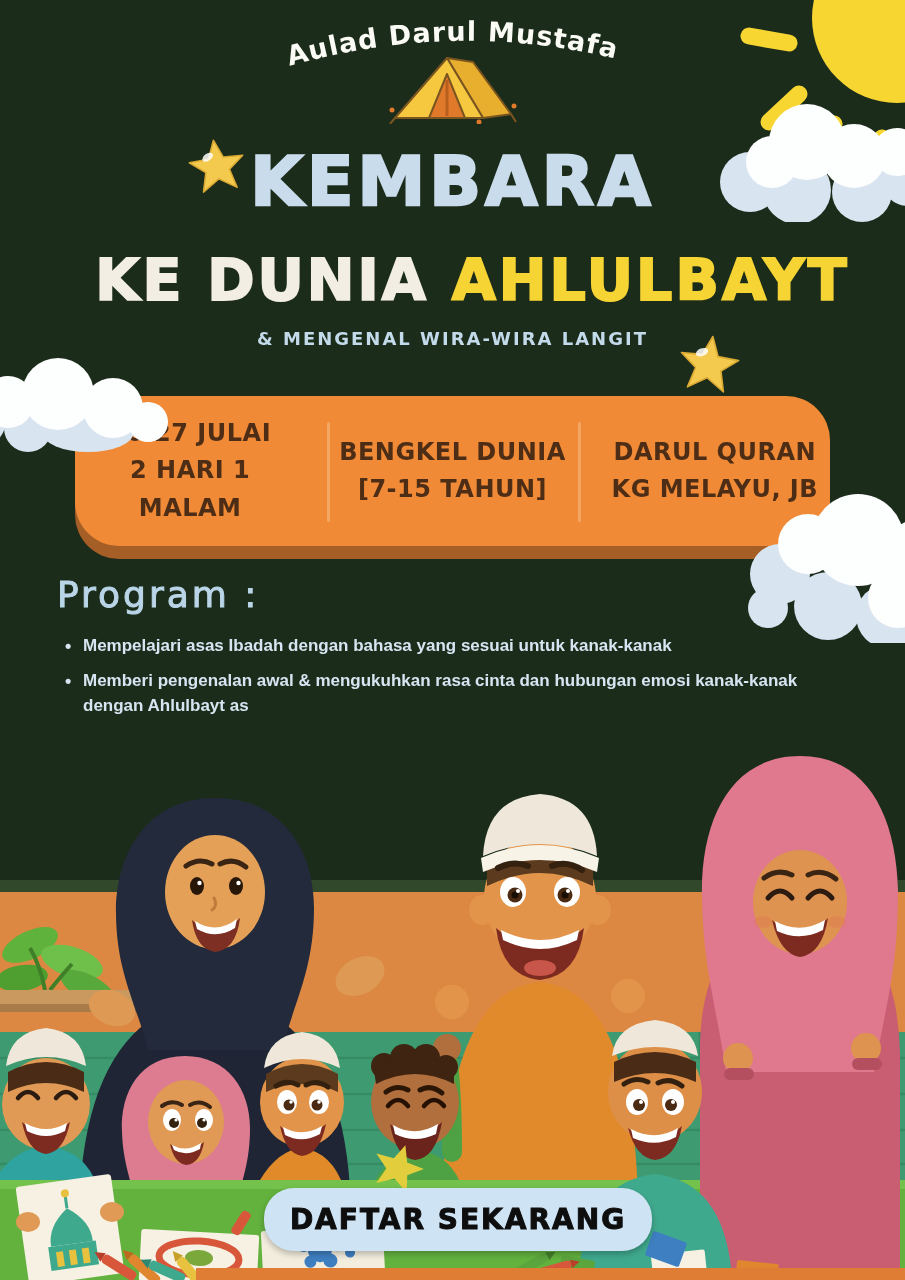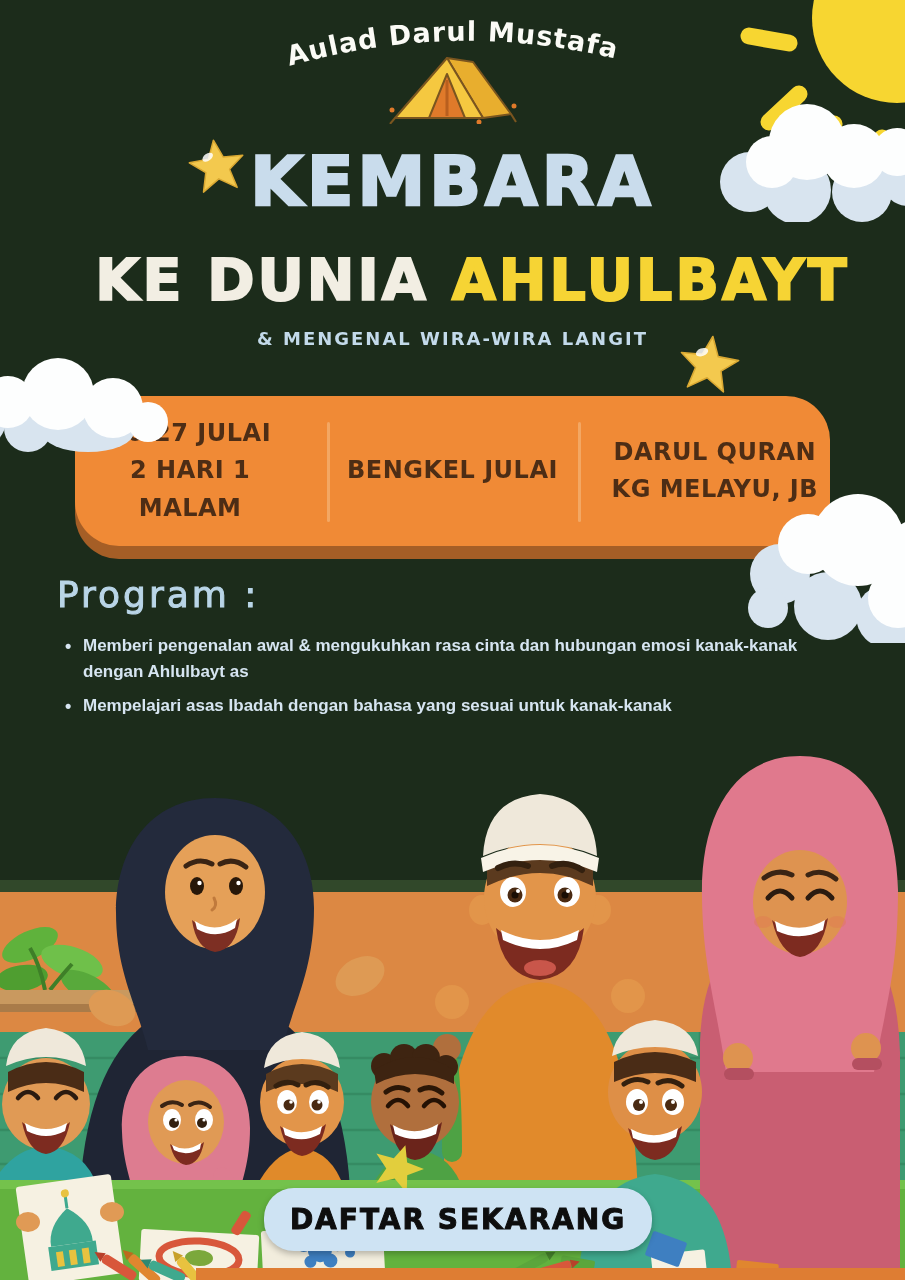--- a/index.html
+++ b/index.html
@@ -140,21 +140,22 @@
   <div class="abs title2"><span class="cream">KE DUNIA </span><span class="yellow">AHLULBAYT</span></div>
   <div class="abs subtitle">&amp; MENGENAL WIRA-WIRA LANGIT</div>
 
   <div class="abs info-box">
     <div class="info-col">
       <div>26-27 JULAI</div>
       <div>2 HARI 1 MALAM</div>
     </div>
     <div class="info-divider d1"></div>
     <div class="info-col">
-      <div>BENGKEL JULAI</div>
+      <div>BENGKEL DUNIA</div>
+      <div>[7-15 TAHUN]</div>
     </div>
     <div class="info-divider d2"></div>
     <div class="info-col">
       <div>DARUL QURAN</div>
       <div>KG MELAYU, JB</div>
     </div>
   </div>
 
   <svg class="abs cloud-left" width="245" height="100" viewBox="0 0 245 100">
     <g fill="#D8E4EF">
@@ -180,22 +181,22 @@
       <circle cx="120" cy="62" r="46"></circle>
       <circle cx="180" cy="80" r="38"></circle>
       <circle cx="70" cy="66" r="30"></circle>
       <circle cx="160" cy="120" r="30"></circle>
     </g>
   </svg>
 
   <div class="abs program">
     <div class="program-heading">Program :</div>
     <ul class="program-list">
+      <li>Mempelajari asas Ibadah dengan bahasa yang sesuai untuk kanak-kanak</li>
       <li>Memberi pengenalan awal &amp; mengukuhkan rasa cinta dan hubungan emosi kanak-kanak dengan Ahlulbayt as</li>
-      <li>Mempelajari asas Ibadah dengan bahasa yang sesuai untuk kanak-kanak</li>
     </ul>
   </div>
 
   <svg class="abs scene" width="905" height="540" viewBox="0 0 905 540">
 
     <rect x="0" y="140" width="905" height="12" fill="#31482A"></rect>
     <rect x="0" y="152" width="905" height="388" fill="#DC8843"></rect>
     <g>
       <rect x="0" y="292" width="905" height="148" fill="#3E9B71"></rect>
       <g stroke="#358B63" stroke-width="2.5">

